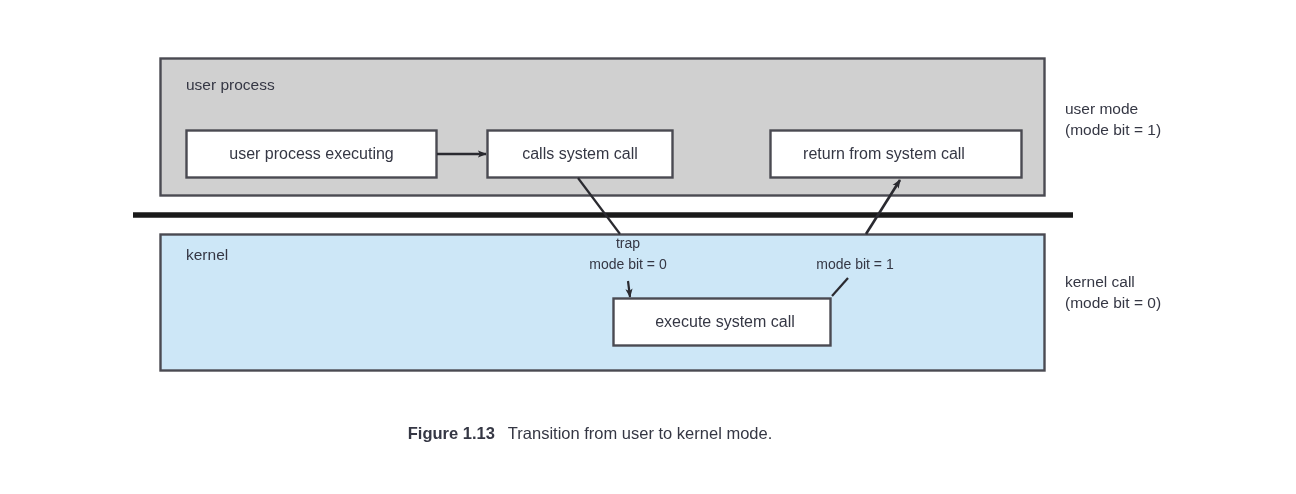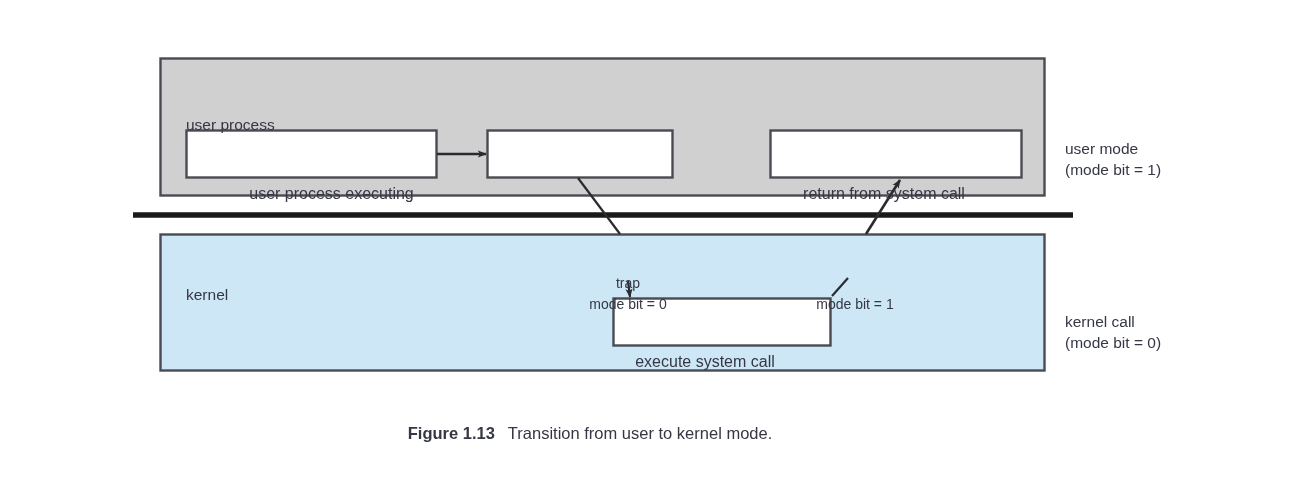--- a/index.html
+++ b/index.html
@@ -25,21 +25,20 @@
     left: 0; top: 0;
     width: 1296px;
     height: 494px;
   }
   .txt {
     position: absolute;
     color: #353744;
     font-family: "Liberation Sans", sans-serif;
     white-space: pre;
     line-height: 1.22;
-    margin-top: 40px;
   }
   .zone-label {
     font-size: 15.5px;
   }
   .box-label {
     font-size: 16px;
     width: 100%;
     text-align: center;
   }
   .side-label {
@@ -96,26 +95,27 @@
 
     <line x1="832" y1="296" x2="848" y2="278" stroke="#2a2a30" stroke-width="2.2"></line>
 
     <line x1="866" y1="234" x2="900" y2="180" stroke="#2a2a30" stroke-width="2.6" marker-end="url(#arrowhead)"></line>
   </svg>
 
   <div class="txt zone-label" style="left:186px; top:76px;">user process</div>
 
   <div class="txt zone-label" style="left:186px; top:246px;">kernel</div>
 
-  <div class="txt box-label" style="left:186px; top:144px; width:251px;padding-left:20px;">user process executing</div>
+  <div class="txt box-label" style="left:186px; top:144px; width:251px;">user process executing</div>
 
+  <div class="txt box-label" style="left:487px; top:144px; width:186px;">calls system call</div>
 
   <div class="txt box-label" style="left:770px; top:144px; width:228px;">return from system call</div>
 
-  <div class="txt box-label" style="left:613px; top:312px; width:184px;">execute system call</div>
+  <div class="txt box-label" style="left:613px; top:312px; width:184px;padding-left:20px;">execute system call</div>
 
   <div class="txt edge-label" style="left:528px; top:235px; width:200px;">trap</div>
   <div class="txt edge-label" style="left:528px; top:256px; width:200px;">mode bit = 0</div>
 
   <div class="txt edge-label" style="left:755px; top:256px; width:200px;">mode bit = 1</div>
 
   <div class="txt side-label" style="left:1065px; top:100px;">user mode</div>
   <div class="txt side-label" style="left:1065px; top:121px;">(mode bit = 1)</div>
 
   <div class="txt side-label" style="left:1065px; top:273px;">kernel call</div>

